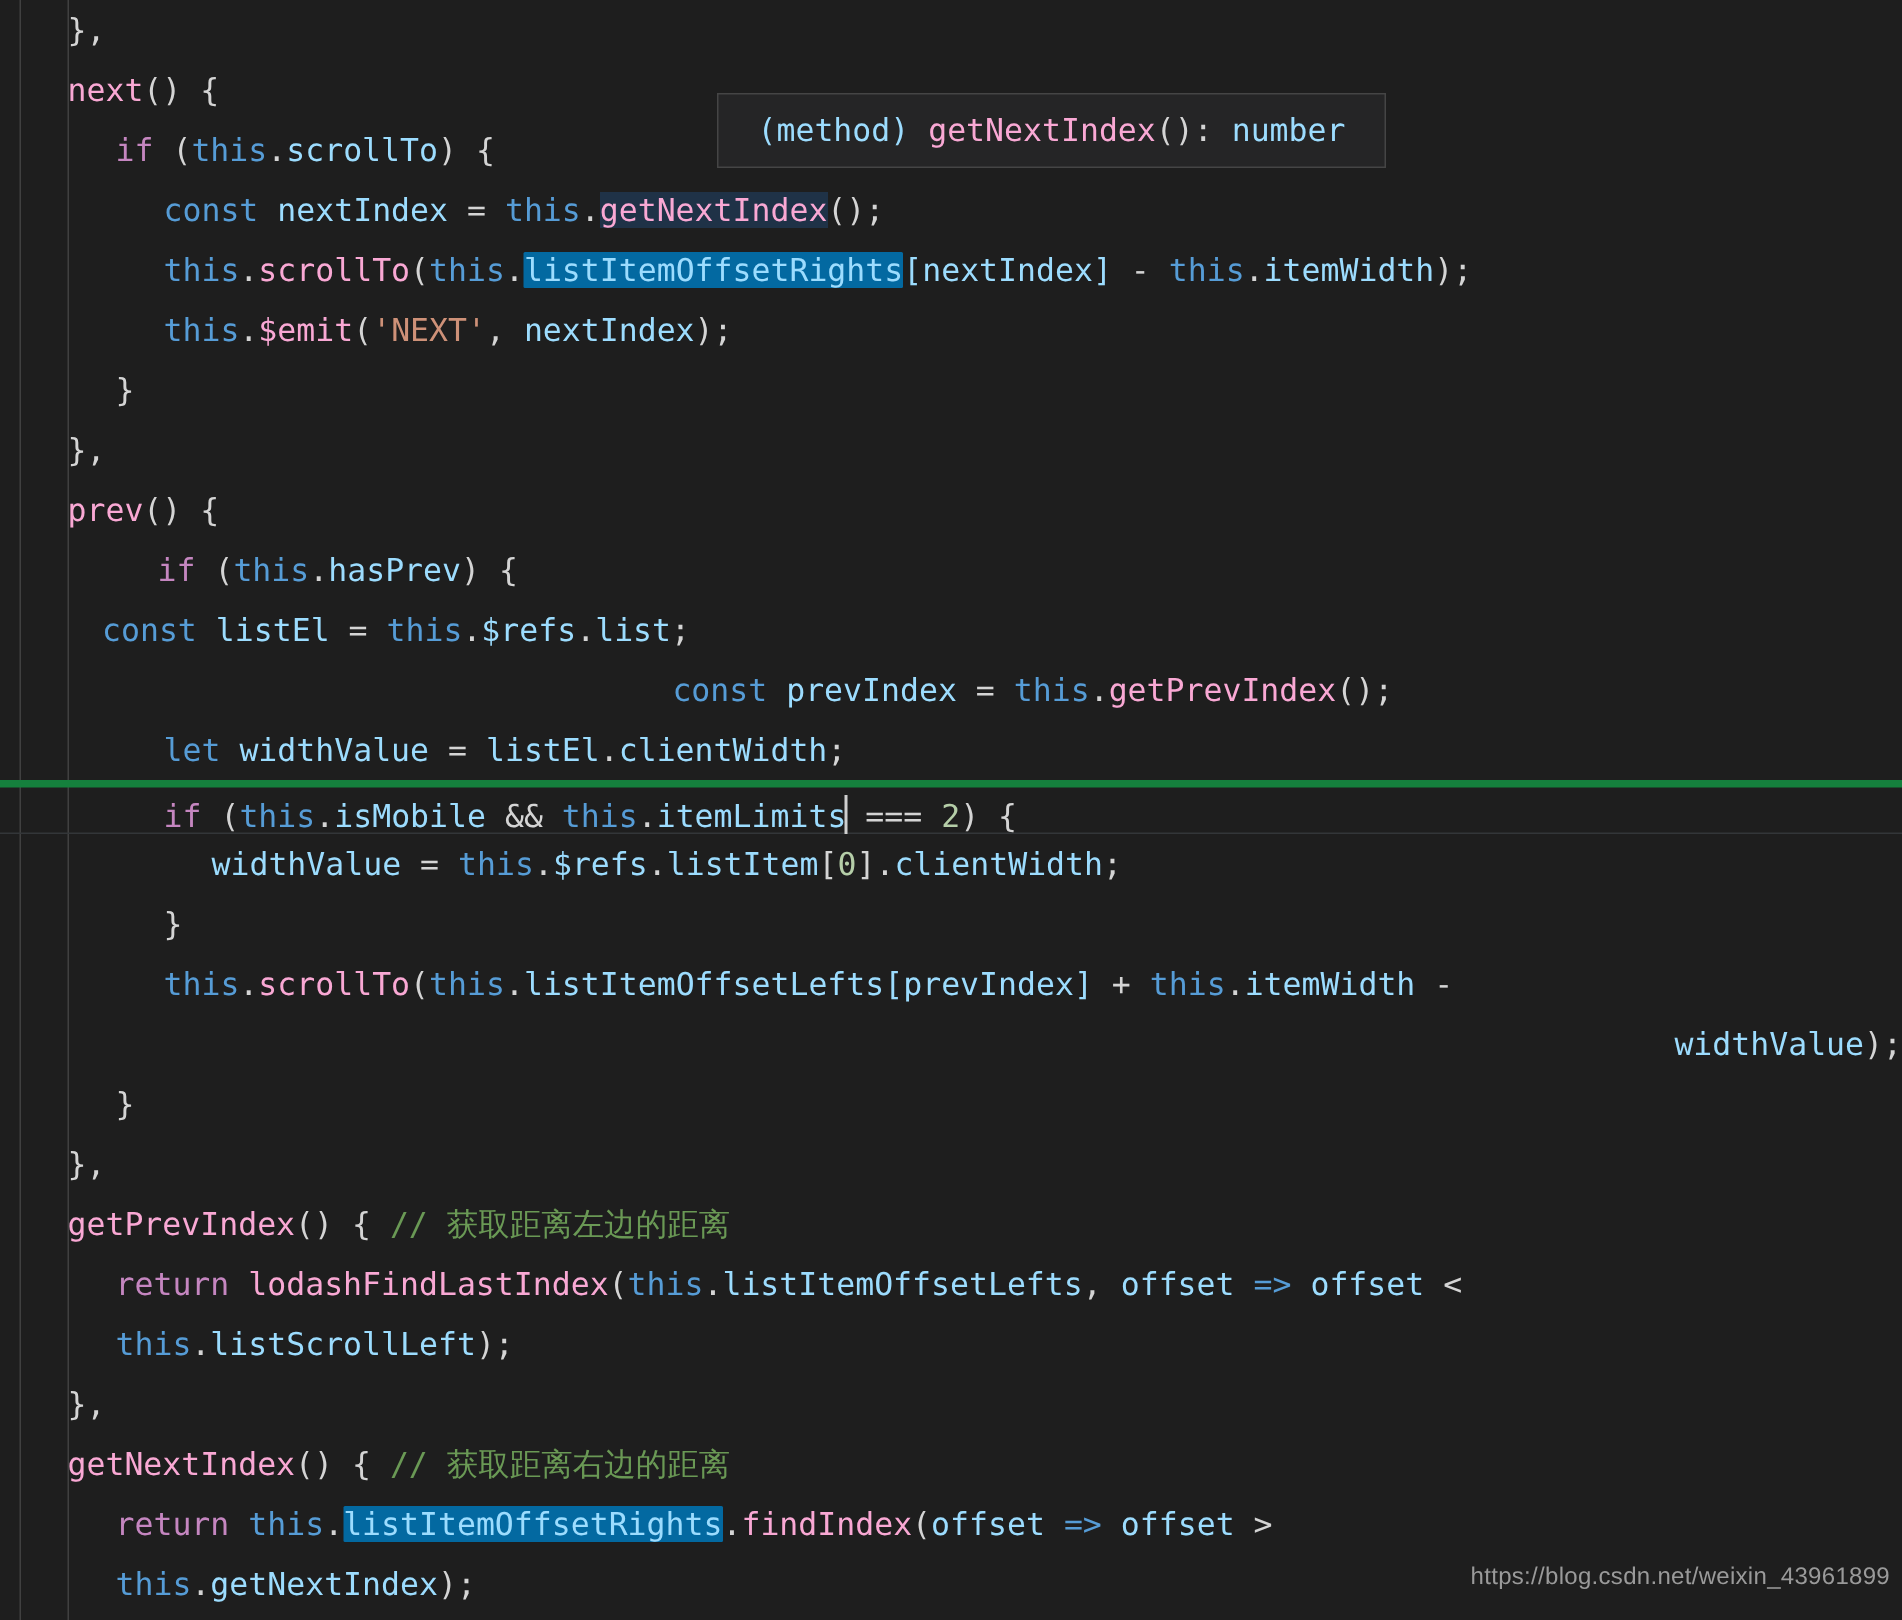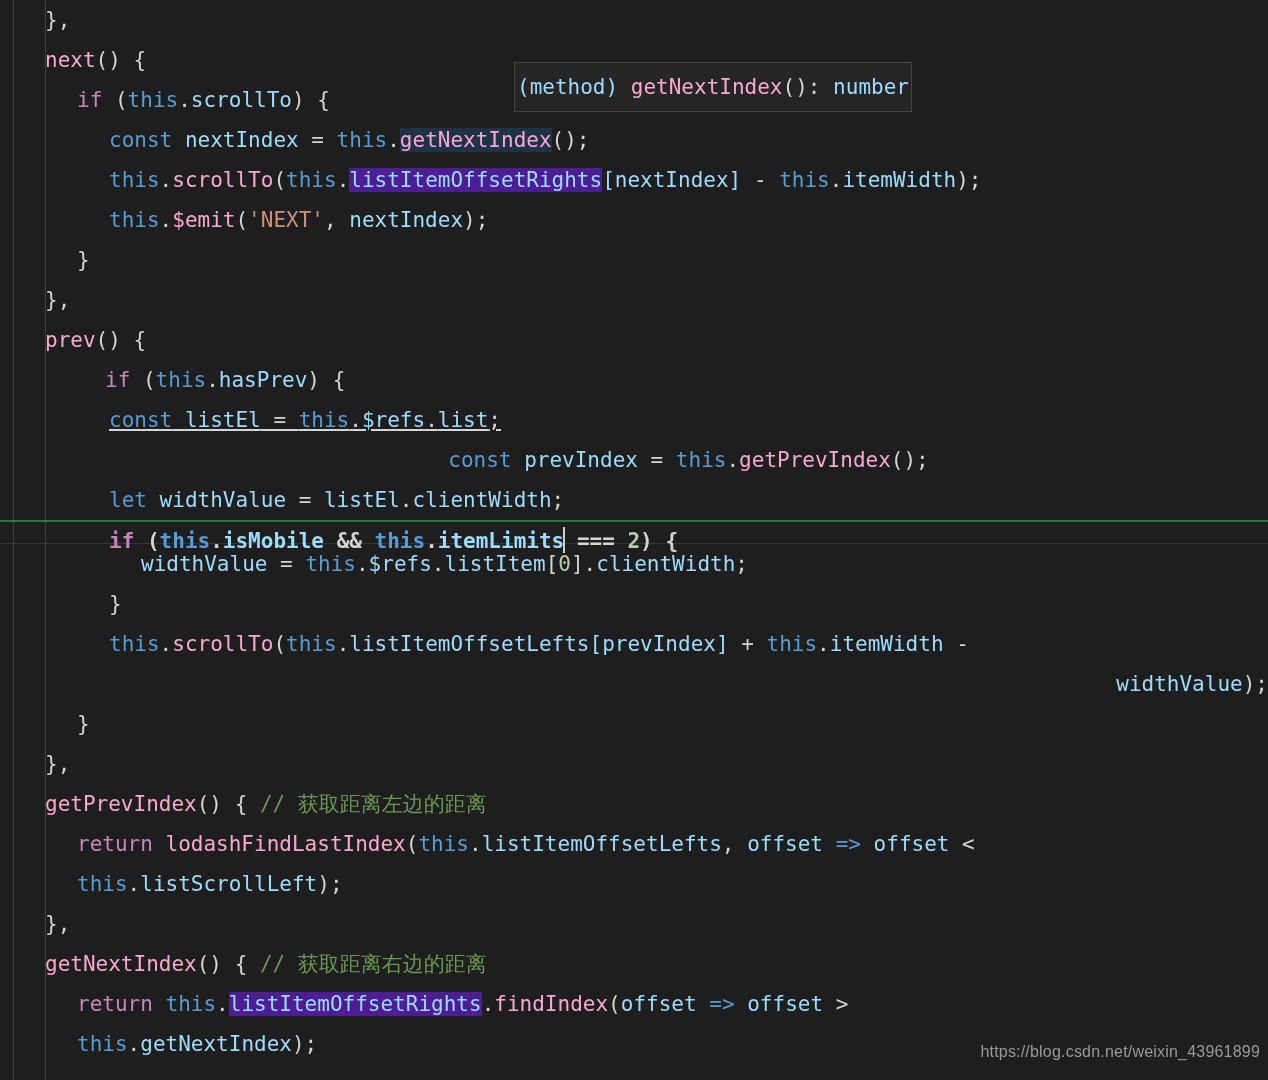--- a/index.html
+++ b/index.html
@@ -44,40 +44,39 @@
 
   .line {
     position: relative;
     height: 40px;
     line-height: 40px;
     white-space: pre;
     padding-left: 45px;
     box-sizing: border-box;
   }
   .line.current {
-    border-top: 2px solid #15803d;
+    border-top: 5px solid #15803d;
     border-bottom: 1px solid #333639;
-    height: 24px;
+    height: 36px;
     line-height: 38px;
-    font-weight: bold;
   }
   .t-kw        { color: #c586c0; }              
   .t-decl      { color: #569cd6; }              
   .t-this      { color: #569cd6; }              
   .t-fn        { color: #f9a8d4; }              
   .t-prop      { color: #9cdcfe; }              
   .t-str       { color: #ce9178; }              
   .t-num       { color: #b5cea8; }              
   .t-cmt       { color: #6a9955; }              
   .t-punc      { color: #d4d4d4; }
   .t-arrow     { color: #569cd6; }
 
   
   .hl-match {
-    background: #4c1d95;
+    background: #0369a1;
     border-radius: 1px;
   }
   
   .hl-occur {
     background: #1f3247;
   }
 
   
   .caret {
     display: inline-block;
@@ -88,27 +87,26 @@
     margin: 0 -1px;
   }
 
   
   #tooltip {
     position: absolute;
     left: 478px;
     top: 62px;
     background: #252526;
     border: 1px solid #454545;
-    padding: 10px 2px;
+    padding: 10px 26px;
     font-size: 21px;
     line-height: 28px;
     white-space: pre;
     box-sizing: border-box;
     z-index: 20;
-    margin-left: 36px;
   }
 
   
   #watermark {
     position: absolute;
     right: 8px;
     bottom: 8px;
     color: #9a9a9a;
     font-family: Liberation Sans, sans-serif;
     font-size: 16px;
@@ -141,21 +139,21 @@
     <div class="line" style="padding-left:109px;"><span class="t-this">this</span><span class="t-punc">.</span><span class="t-fn">$emit</span><span class="t-punc">(</span><span class="t-str">'NEXT'</span><span class="t-punc">, </span><span class="t-prop">nextIndex</span><span class="t-punc">);</span></div>
 
     <div class="line" style="padding-left:77px;"><span class="t-punc">}</span></div>
 
     <div class="line"><span class="t-punc">},</span></div>
 
     <div class="line"><span class="t-fn">prev</span><span class="t-punc">() {</span></div>
 
     <div class="line" style="padding-left:105px;"><span class="t-kw">if</span><span class="t-punc"> (</span><span class="t-this">this</span><span class="t-punc">.</span><span class="t-prop">hasPrev</span><span class="t-punc">) {</span></div>
 
-    <div class="line" style="padding-left:109px;text-decoration:underline;"><span class="t-decl">const</span><span class="t-punc"> </span><span class="t-prop">listEl</span><span class="t-punc"> = </span><span class="t-this">this</span><span class="t-punc">.</span><span class="t-prop">$refs</span><span class="t-punc">.</span><span class="t-prop">list</span><span class="t-punc">;</span></div>
+    <div class="line" style="padding-left:68px;"><span class="t-decl">const</span><span class="t-punc"> </span><span class="t-prop">listEl</span><span class="t-punc"> = </span><span class="t-this">this</span><span class="t-punc">.</span><span class="t-prop">$refs</span><span class="t-punc">.</span><span class="t-prop">list</span><span class="t-punc">;</span></div>
 
     <div class="line" style="padding-left:109px;text-align:center;"><span class="t-decl">const</span><span class="t-punc"> </span><span class="t-prop">prevIndex</span><span class="t-punc"> = </span><span class="t-this">this</span><span class="t-punc">.</span><span class="t-fn">getPrevIndex</span><span class="t-punc">();</span></div>
 
     <div class="line" style="padding-left:109px;"><span class="t-decl">let</span><span class="t-punc"> </span><span class="t-prop">widthValue</span><span class="t-punc"> = </span><span class="t-prop">listEl</span><span class="t-punc">.</span><span class="t-prop">clientWidth</span><span class="t-punc">;</span></div>
 
     <div class="line current" style="padding-left:109px;"><span class="t-kw">if</span><span class="t-punc"> (</span><span class="t-this">this</span><span class="t-punc">.</span><span class="t-prop">isMobile</span><span class="t-punc"> &amp;&amp; </span><span class="t-this">this</span><span class="t-punc">.</span><span class="t-prop">itemLimits</span><span class="caret"></span><span class="t-punc"> === </span><span class="t-num">2</span><span class="t-punc">) {</span></div>
 
     <div class="line" style="padding-left:141px;"><span class="t-prop">widthValue</span><span class="t-punc"> = </span><span class="t-this">this</span><span class="t-punc">.</span><span class="t-prop">$refs</span><span class="t-punc">.</span><span class="t-prop">listItem</span><span class="t-punc">[</span><span class="t-num">0</span><span class="t-punc">].</span><span class="t-prop">clientWidth</span><span class="t-punc">;</span></div>
 
     <div class="line" style="padding-left:109px;"><span class="t-punc">}</span></div>

